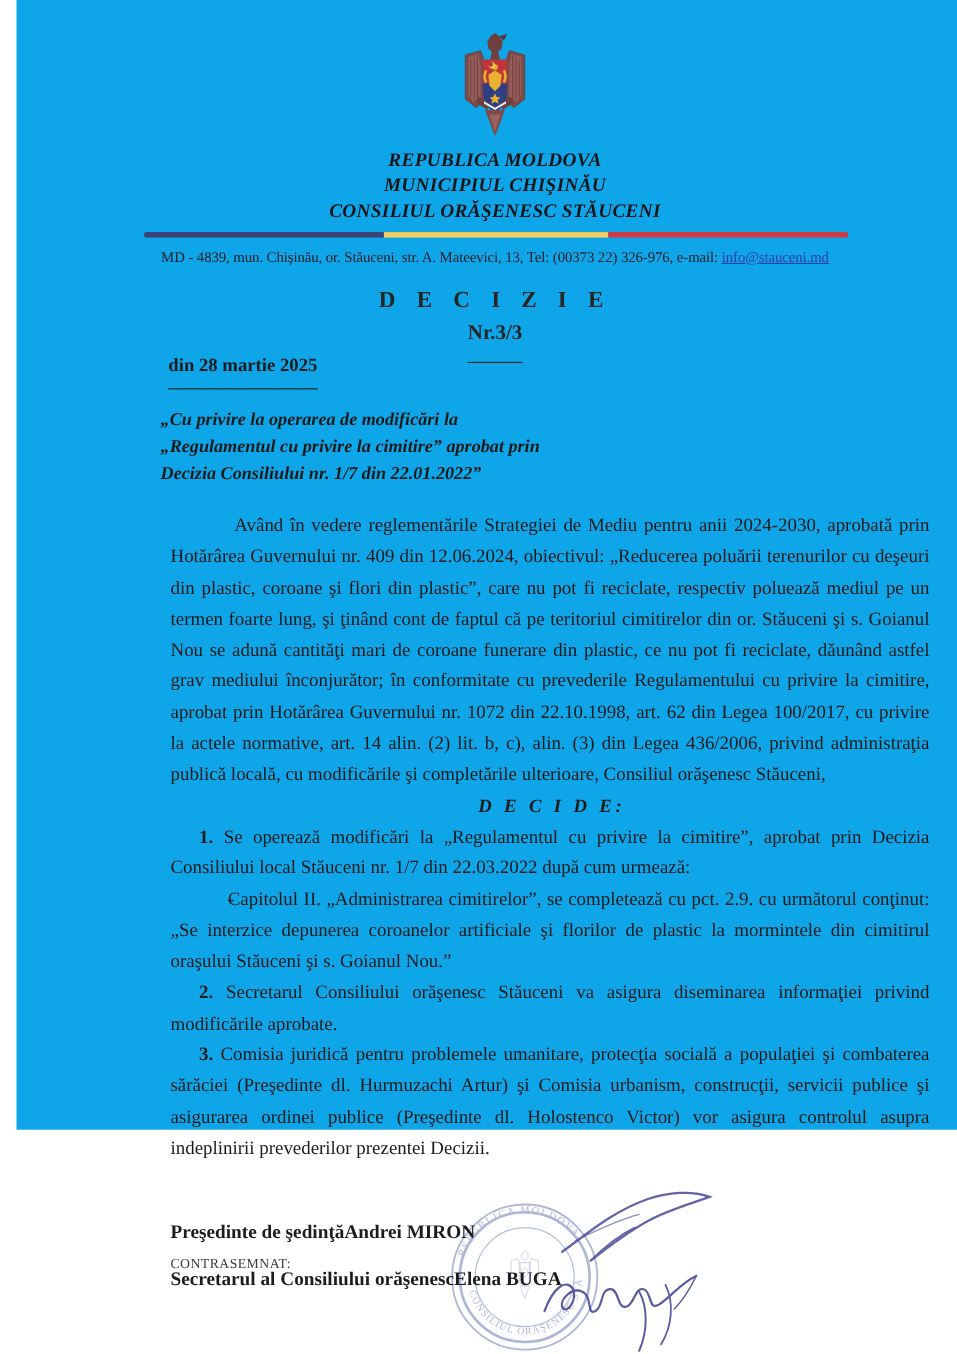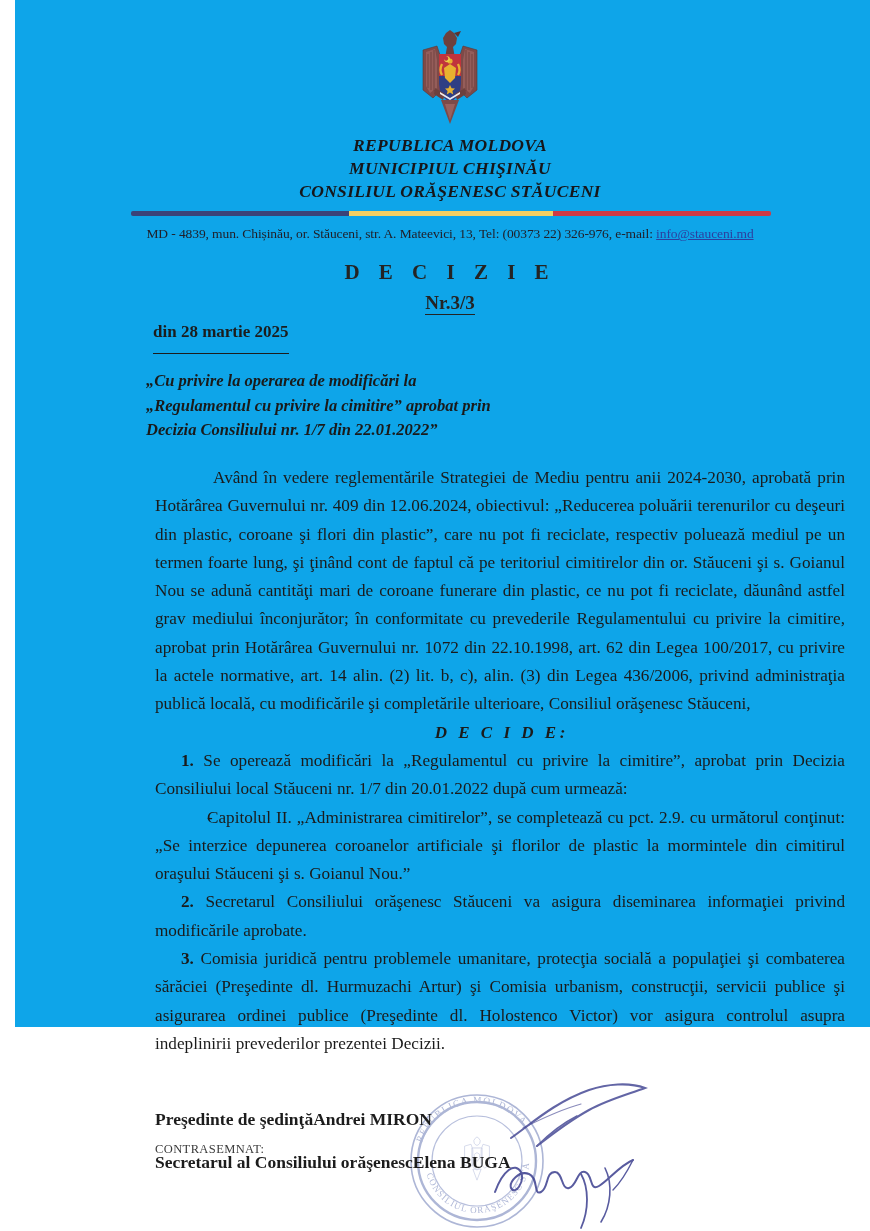--- a/index.html
+++ b/index.html
@@ -95,21 +95,21 @@
   }
   .nr {
     position: absolute;
     left: 0; right: 0;
     top: 292px;
     text-align: center;
     font-size: 19px;
     font-weight: bold;
     color: #242424;
   }
-  .nr span { border-bottom: 1.4px solid #242424; padding-bottom: 1px;}
+  .nr span { border-bottom: 1.4px solid #242424; padding-bottom: 16px;}
 
   .din {
     position: absolute;
     left: 138px;
     top: 322px;
     font-size: 17px;
     font-weight: bold;
     color: #1c1c1c;
   }
   .din span { border-bottom: 1.4px solid #1c1c1c; padding-bottom: 12px;}
@@ -272,21 +272,21 @@
     <div>„Regulamentul cu privire la cimitire” aprobat prin</div>
     <div>Decizia Consiliului nr. 1/7 din 22.01.2022”</div>
   </div>
 
   <div class="body-text">
 
     <p class="p-indent">Având în vedere reglementările Strategiei de Mediu pentru anii 2024-2030, aprobată prin Hotărârea Guvernului nr. 409 din 12.06.2024, obiectivul: „Reducerea poluării terenurilor cu deşeuri din plastic, coroane şi flori din plastic”, care nu pot fi reciclate, respectiv poluează mediul pe un termen foarte lung, şi ţinând cont de faptul că pe teritoriul cimitirelor din or. Stăuceni şi s. Goianul Nou se adună cantităţi mari de coroane funerare din plastic, ce nu pot fi reciclate, dăunând astfel grav mediului înconjurător; în conformitate cu prevederile Regulamentului cu privire la cimitire, aprobat prin Hotărârea Guvernului nr. 1072 din 22.10.1998, art. 62 din Legea 100/2017, cu privire la actele normative, art. 14 alin. (2) lit. b, c), alin. (3) din Legea 436/2006, privind administraţia publică locală, cu modificările şi completările ulterioare, Consiliul orăşenesc Stăuceni,</p>
 
     <p class="decide"><span>D E C I D E</span><span class="colon">:</span></p>
 
-    <p class="p-hang"><span class="num">1.</span><span> Se operează modificări la „Regulamentul cu privire la cimitire”, aprobat prin Decizia Consiliului local Stăuceni nr. 1/7 din 20.01.2022 după cum urmează:</span></p>
+    <p class="p-hang"><span class="num">1.</span><span> Se operează modificări la „Regulamentul cu privire la cimitire”, aprobat prin Decizia Consiliului local Stăuceni nr. 1/7 din 22.03.2022 după cum urmează:</span></p>
 
 
     <p class="dash-item"><span class="dash">-</span><span>Capitolul II. „Administrarea cimitirelor”, se completează cu pct. 2.9. cu următorul conţinut: „Se interzice  depunerea coroanelor artificiale şi florilor de plastic la mormintele din cimitirul oraşului Stăuceni şi s. Goianul Nou.”</span></p>
 
     <p class="p-hang"><span class="num">2.</span><span> Secretarul Consiliului orăşenesc Stăuceni va asigura diseminarea informaţiei privind modificările aprobate.</span></p>
 
     <p class="p-hang"><span class="num">3.</span><span> Comisia juridică pentru problemele umanitare, protecţia socială a populaţiei şi combaterea sărăciei (Preşedinte dl. Hurmuzachi Artur) şi Comisia urbanism, construcţii, servicii publice şi asigurarea ordinei publice (Preşedinte dl. Holostenco Victor) vor asigura controlul asupra indeplinirii prevederilor prezentei Decizii.</span></p>
   </div>
 
   <svg class="seal" viewBox="0 0 152 152">

